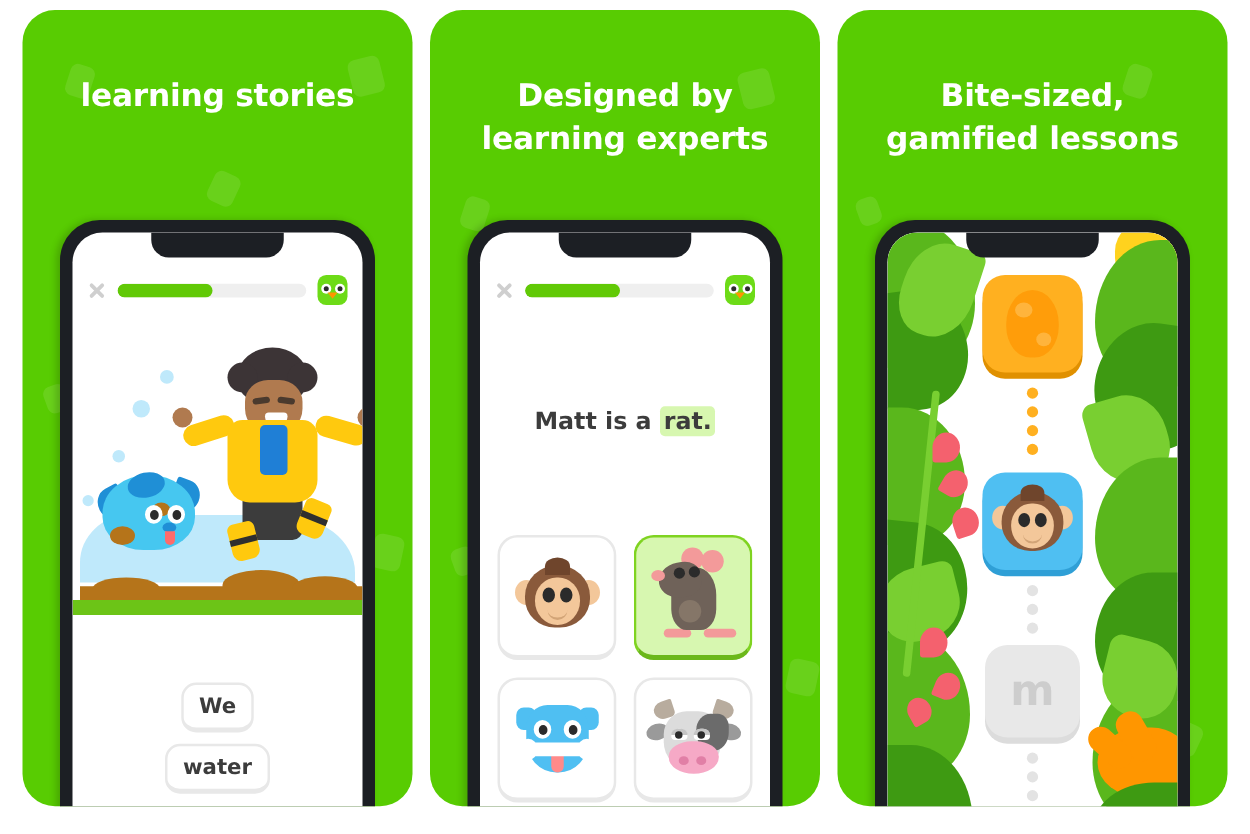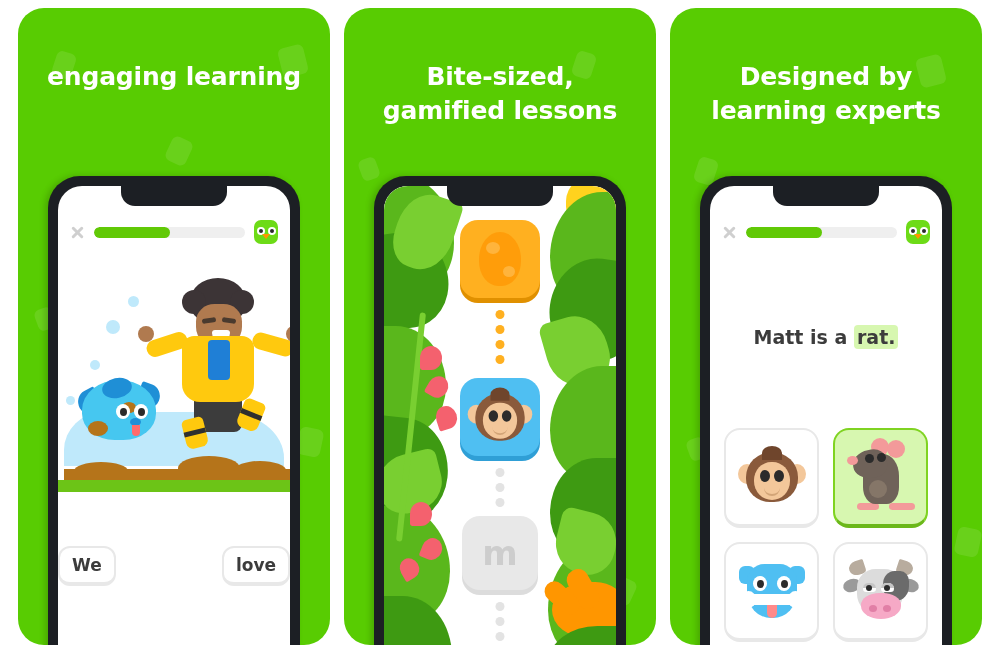--- a/index.html
+++ b/index.html
@@ -186,21 +186,21 @@
   .ground-strip { position: absolute; left: 0; right: 0; bottom: 0; height: 12px; background: #6cc417; }
   .mud { position:absolute; background:#b5741a; border-radius: 50% 50% 0 0; }
   .mud.m1 { left: 16px;  bottom: 12px; width: 54px; height: 18px; }
   .mud.m2 { left: 120px; bottom: 12px; width: 62px; height: 24px; }
   .mud.m3 { left: 176px; bottom: 12px; width: 52px; height: 19px; }
   .mud.m4 { left: 6px;   bottom: 12px; width: 230px; height: 11px; border-radius: 0; }
 
   
   .word-row {
     position: absolute; left: 0; right: 0; top: 360px;
-    display: flex; justify-content: space-between; align-items: center; gap: 9px;
+    display: flex; justify-content: center; align-items: center; gap: 9px; flex-direction: column;
   }
   .word-tile {
     background: #ffffff; border: 2px solid #e8e8e8; border-bottom-width: 4px;
     border-radius: 12px; padding: 7px 12px;
     font-size: 17px; font-weight: bold; color: #3c3c3c;
     font-family: "DejaVu Sans", sans-serif;
   }
 
   
   .sentence {
@@ -347,21 +347,21 @@
 
   <div class="panel">
     <div class="confetti c1"></div>
     <div class="confetti c2"></div>
     <div class="confetti c3"></div>
     <div class="confetti c4"></div>
     <div class="confetti c5"></div>
     <div class="confetti c6"></div>
 
     <div class="headline">
-      <div>engaging learning</div>
+      <div>learning stories</div>
     </div>
 
     <div class="phone">
       <div class="screen">
         <div class="notch"></div>
 
         <div class="lesson-head">
           <div class="close-x"></div>
           <div class="progress-track">
             <div class="progress-fill" style="width:50%"></div>
@@ -415,114 +415,21 @@
 
           <div class="mud m4"></div>
           <div class="mud m1"></div>
           <div class="mud m2"></div>
           <div class="mud m3"></div>
           <div class="ground-strip"></div>
         </div>
 
         <div class="word-row">
           <div class="word-tile">We</div>
-          <div class="word-tile">love</div>
-        </div>
-      </div>
-    </div>
-  </div>
-
-  <div class="panel">
-    <div class="confetti c1" style="left:230px; top:44px;"></div>
-    <div class="confetti c2" style="left:36px; top:380px;"></div>
-    <div class="confetti c3" style="left:268px; top:570px;"></div>
-    <div class="confetti c4" style="left:16px; top:150px;"></div>
-
-    <div class="headline">
-      <div>Bite-sized,</div>
-      <div>gamified lessons</div>
-    </div>
-
-    <div class="phone">
-      <div class="screen">
-        <div class="notch"></div>
-
-        <div class="jungle">
-
-          <div class="leaf" style="left:-26px; top:-10px; width:96px; height:120px; border-radius:0 60% 48% 40%;"></div>
-          <div class="leaf d" style="left:-20px; top:46px; width:84px; height:96px; border-radius:0 56% 50% 36%; transform:rotate(-8deg);"></div>
-          <div class="leaf lt" style="left:12px; top:8px; width:58px; height:76px; border-radius:50% 10% 50% 40%; transform:rotate(18deg);"></div>
-          <div class="leaf" style="left:-30px; top:140px; width:92px; height:110px; border-radius:0 60% 50% 38%;"></div>
-          <div class="leaf d" style="left:-24px; top:232px; width:88px; height:104px; border-radius:0 58% 52% 34%; transform:rotate(6deg);"></div>
-          <div class="leaf" style="left:-30px; top:320px; width:96px; height:118px; border-radius:0 62% 50% 36%;"></div>
-          <div class="leaf lt" style="left:-6px; top:268px; width:64px; height:58px; border-radius:50% 14% 50% 40%; transform:rotate(-14deg);"></div>
-          <div class="leaf d" style="left:-24px; top:410px; width:92px; height:112px; border-radius:0 58% 50% 36%;"></div>
-          <div class="leaf" style="left:-20px; top:126px; width:6px; height:230px; border-radius:4px; background:#79cf31; transform:rotate(6deg); left:24px;"></div>
-          <div class="berry" style="left:36px; top:160px; width:22px; height:24px;"></div>
-          <div class="berry" style="left:44px; top:190px; width:20px; height:22px; transform:rotate(30deg);"></div>
-          <div class="berry" style="left:52px; top:220px; width:21px; height:23px; transform:rotate(-18deg);"></div>
-          <div class="berry" style="left:26px; top:316px; width:22px; height:24px;"></div>
-          <div class="berry" style="left:38px; top:352px; width:20px; height:22px; transform:rotate(22deg);"></div>
-          <div class="berry" style="left:16px; top:372px; width:19px; height:21px; transform:rotate(-30deg);"></div>
-
-          <div class="flower-y" style="right:-14px; top:-12px; width:64px; height:54px; border-radius:50% 50% 40% 40%;"></div>
-          <div class="flower-y" style="right:6px; top:18px; width:30px; height:34px; border-radius:40% 50% 50% 40%; transform:rotate(20deg);"></div>
-          <div class="leaf" style="right:-28px; top:6px; width:94px; height:118px; border-radius:60% 0 40% 48%;"></div>
-          <div class="leaf d" style="right:-20px; top:72px; width:86px; height:100px; border-radius:56% 0 36% 50%; transform:rotate(8deg);"></div>
-          <div class="leaf lt" style="right:8px; top:130px; width:62px; height:70px; border-radius:14% 50% 40% 50%; transform:rotate(-16deg);"></div>
-          <div class="leaf" style="right:-28px; top:180px; width:94px; height:116px; border-radius:60% 0 38% 48%;"></div>
-          <div class="leaf d" style="right:-22px; top:272px; width:88px; height:104px; border-radius:56% 0 36% 50%;"></div>
-          <div class="leaf" style="right:-28px; top:356px; width:96px; height:120px; border-radius:60% 0 40% 46%;"></div>
-          <div class="leaf lt" style="right:0px; top:326px; width:60px; height:62px; border-radius:16% 50% 44% 50%; transform:rotate(14deg);"></div>
-          <div class="frond-o" style="right:-8px; top:396px; width:72px; height:56px; border-radius:50% 40% 30% 50%;"></div>
-          <div class="frond-o" style="right:22px; top:382px; width:22px; height:42px; border-radius:10px; transform:rotate(-30deg);"></div>
-          <div class="frond-o" style="right:44px; top:392px; width:20px; height:40px; border-radius:10px; transform:rotate(-48deg);"></div>
-          <div class="leaf d" style="right:-24px; top:440px; width:92px; height:70px; border-radius:58% 0 34% 50%;"></div>
-
-          <div class="path-node node-egg">
-            <div class="egg-shape"></div>
-          </div>
-
-          <div class="dots d1">
-            <div class="dot amber"></div>
-            <div class="dot amber"></div>
-            <div class="dot amber"></div>
-            <div class="dot amber"></div>
-          </div>
-
-          <div class="path-node node-monkey">
-            <div class="monkey">
-              <div class="mk-ear l"></div>
-              <div class="mk-ear r"></div>
-              <div class="mk-head"></div>
-              <div class="mk-tuft"></div>
-              <div class="mk-face">
-                <div class="mk-eye l"></div>
-                <div class="mk-eye r"></div>
-                <div class="mk-snout"></div>
-              </div>
-            </div>
-          </div>
-
-          <div class="dots d2">
-            <div class="dot grey"></div>
-            <div class="dot grey"></div>
-            <div class="dot grey"></div>
-          </div>
-
-          <div class="path-node node-locked n1">
-            <span>m</span>
-          </div>
-
-          <div class="dots d3">
-            <div class="dot grey"></div>
-            <div class="dot grey"></div>
-            <div class="dot grey"></div>
-          </div>
-
+          <div class="word-tile">water</div>
         </div>
       </div>
     </div>
   </div>
 
   <div class="panel">
     <div class="confetti c1" style="left:26px; top:150px;"></div>
     <div class="confetti c2" style="left:248px; top:48px;"></div>
     <div class="confetti c3" style="left:168px; top:610px;"></div>
     <div class="confetti c4" style="left:18px; top:430px;"></div>
@@ -612,13 +519,106 @@
               <div class="cow-muzzle"></div>
               <div class="cow-nostril l"></div>
               <div class="cow-nostril r"></div>
             </div>
           </div>
         </div>
       </div>
     </div>
   </div>
 
+  <div class="panel">
+    <div class="confetti c1" style="left:230px; top:44px;"></div>
+    <div class="confetti c2" style="left:36px; top:380px;"></div>
+    <div class="confetti c3" style="left:268px; top:570px;"></div>
+    <div class="confetti c4" style="left:16px; top:150px;"></div>
+
+    <div class="headline">
+      <div>Bite-sized,</div>
+      <div>gamified lessons</div>
+    </div>
+
+    <div class="phone">
+      <div class="screen">
+        <div class="notch"></div>
+
+        <div class="jungle">
+
+          <div class="leaf" style="left:-26px; top:-10px; width:96px; height:120px; border-radius:0 60% 48% 40%;"></div>
+          <div class="leaf d" style="left:-20px; top:46px; width:84px; height:96px; border-radius:0 56% 50% 36%; transform:rotate(-8deg);"></div>
+          <div class="leaf lt" style="left:12px; top:8px; width:58px; height:76px; border-radius:50% 10% 50% 40%; transform:rotate(18deg);"></div>
+          <div class="leaf" style="left:-30px; top:140px; width:92px; height:110px; border-radius:0 60% 50% 38%;"></div>
+          <div class="leaf d" style="left:-24px; top:232px; width:88px; height:104px; border-radius:0 58% 52% 34%; transform:rotate(6deg);"></div>
+          <div class="leaf" style="left:-30px; top:320px; width:96px; height:118px; border-radius:0 62% 50% 36%;"></div>
+          <div class="leaf lt" style="left:-6px; top:268px; width:64px; height:58px; border-radius:50% 14% 50% 40%; transform:rotate(-14deg);"></div>
+          <div class="leaf d" style="left:-24px; top:410px; width:92px; height:112px; border-radius:0 58% 50% 36%;"></div>
+          <div class="leaf" style="left:-20px; top:126px; width:6px; height:230px; border-radius:4px; background:#79cf31; transform:rotate(6deg); left:24px;"></div>
+          <div class="berry" style="left:36px; top:160px; width:22px; height:24px;"></div>
+          <div class="berry" style="left:44px; top:190px; width:20px; height:22px; transform:rotate(30deg);"></div>
+          <div class="berry" style="left:52px; top:220px; width:21px; height:23px; transform:rotate(-18deg);"></div>
+          <div class="berry" style="left:26px; top:316px; width:22px; height:24px;"></div>
+          <div class="berry" style="left:38px; top:352px; width:20px; height:22px; transform:rotate(22deg);"></div>
+          <div class="berry" style="left:16px; top:372px; width:19px; height:21px; transform:rotate(-30deg);"></div>
+
+          <div class="flower-y" style="right:-14px; top:-12px; width:64px; height:54px; border-radius:50% 50% 40% 40%;"></div>
+          <div class="flower-y" style="right:6px; top:18px; width:30px; height:34px; border-radius:40% 50% 50% 40%; transform:rotate(20deg);"></div>
+          <div class="leaf" style="right:-28px; top:6px; width:94px; height:118px; border-radius:60% 0 40% 48%;"></div>
+          <div class="leaf d" style="right:-20px; top:72px; width:86px; height:100px; border-radius:56% 0 36% 50%; transform:rotate(8deg);"></div>
+          <div class="leaf lt" style="right:8px; top:130px; width:62px; height:70px; border-radius:14% 50% 40% 50%; transform:rotate(-16deg);"></div>
+          <div class="leaf" style="right:-28px; top:180px; width:94px; height:116px; border-radius:60% 0 38% 48%;"></div>
+          <div class="leaf d" style="right:-22px; top:272px; width:88px; height:104px; border-radius:56% 0 36% 50%;"></div>
+          <div class="leaf" style="right:-28px; top:356px; width:96px; height:120px; border-radius:60% 0 40% 46%;"></div>
+          <div class="leaf lt" style="right:0px; top:326px; width:60px; height:62px; border-radius:16% 50% 44% 50%; transform:rotate(14deg);"></div>
+          <div class="frond-o" style="right:-8px; top:396px; width:72px; height:56px; border-radius:50% 40% 30% 50%;"></div>
+          <div class="frond-o" style="right:22px; top:382px; width:22px; height:42px; border-radius:10px; transform:rotate(-30deg);"></div>
+          <div class="frond-o" style="right:44px; top:392px; width:20px; height:40px; border-radius:10px; transform:rotate(-48deg);"></div>
+          <div class="leaf d" style="right:-24px; top:440px; width:92px; height:70px; border-radius:58% 0 34% 50%;"></div>
+
+          <div class="path-node node-egg">
+            <div class="egg-shape"></div>
+          </div>
+
+          <div class="dots d1">
+            <div class="dot amber"></div>
+            <div class="dot amber"></div>
+            <div class="dot amber"></div>
+            <div class="dot amber"></div>
+          </div>
+
+          <div class="path-node node-monkey">
+            <div class="monkey">
+              <div class="mk-ear l"></div>
+              <div class="mk-ear r"></div>
+              <div class="mk-head"></div>
+              <div class="mk-tuft"></div>
+              <div class="mk-face">
+                <div class="mk-eye l"></div>
+                <div class="mk-eye r"></div>
+                <div class="mk-snout"></div>
+              </div>
+            </div>
+          </div>
+
+          <div class="dots d2">
+            <div class="dot grey"></div>
+            <div class="dot grey"></div>
+            <div class="dot grey"></div>
+          </div>
+
+          <div class="path-node node-locked n1">
+            <span>m</span>
+          </div>
+
+          <div class="dots d3">
+            <div class="dot grey"></div>
+            <div class="dot grey"></div>
+            <div class="dot grey"></div>
+          </div>
+
+        </div>
+      </div>
+    </div>
+  </div>
+
 </div>
 
 </body></html>

